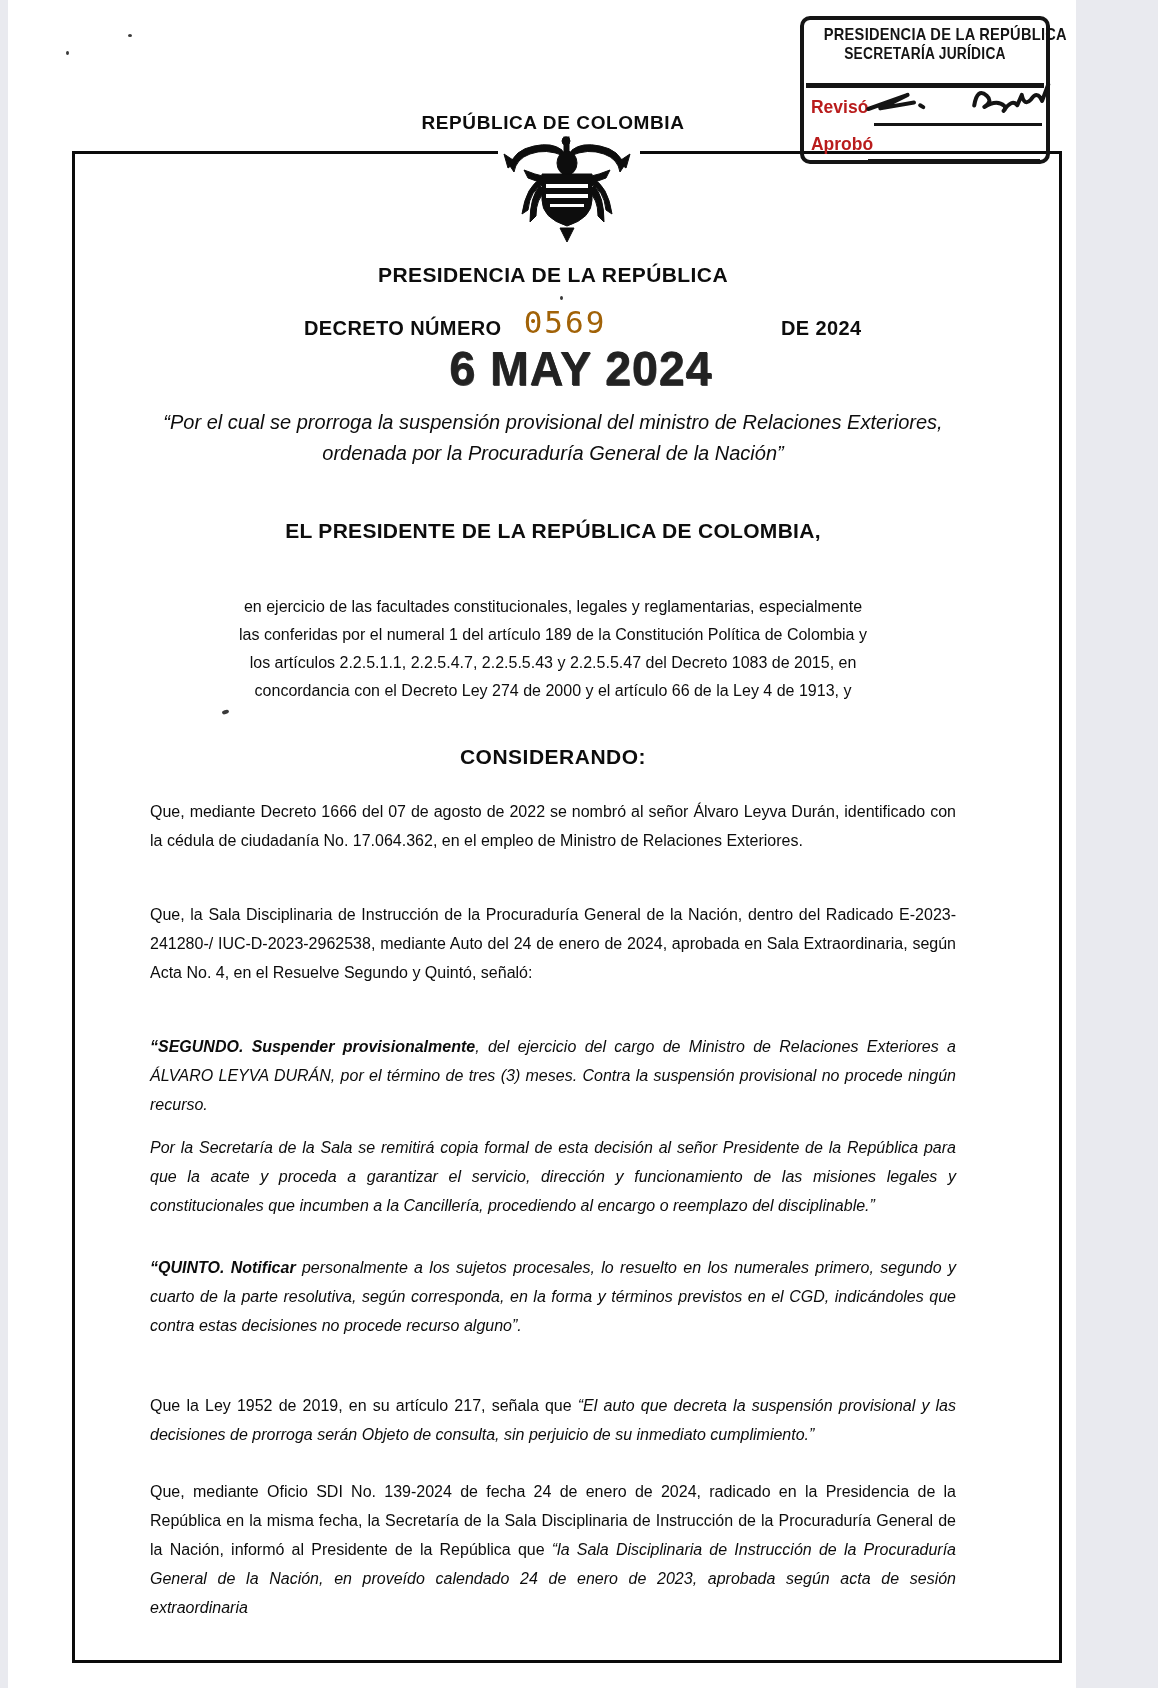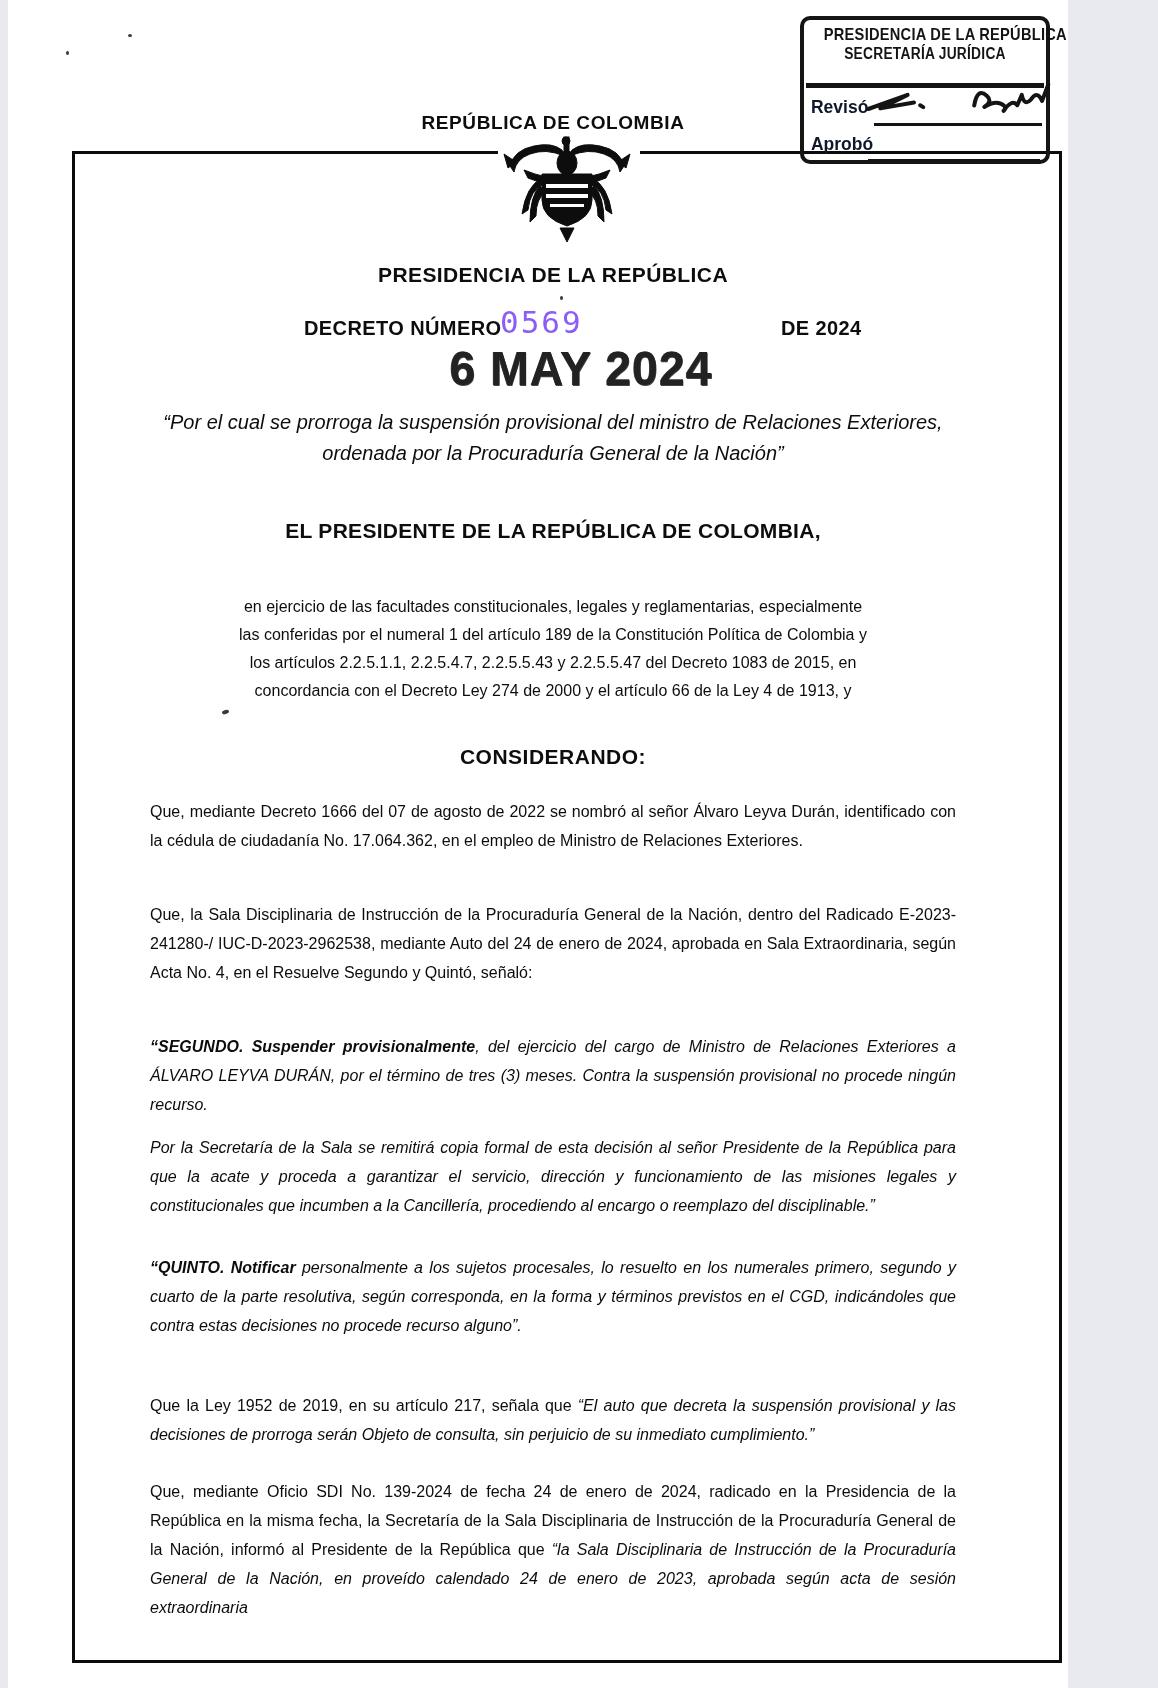--- a/index.html
+++ b/index.html
@@ -1,19 +1,20 @@
 <!DOCTYPE html>
 <html lang="es"><head>
 <meta charset="utf-8">
 <style>
   html,body{margin:0;padding:0;background:#e9eaef;}
   .page{
     position:relative;width:1068px;height:1688px;background:#ffffff;
     font-family:"Liberation Sans","DejaVu Sans",sans-serif;color:#0d0d0d;
     overflow:hidden;
+    padding-left:8px;
   }
   .gutter{position:absolute;top:0;height:1688px;background:#e9eaef;z-index:9;}
   .gutter.left{left:0;width:8px;}
   .gutter.right{left:1135px;width:23px;}
 
   .doc-frame{
     position:absolute;left:72px;top:151px;width:990px;height:1512px;
     border:3px solid #0b0b0b;box-sizing:border-box;z-index:1;
   }
   .arms-mask{position:absolute;left:498px;top:146px;width:142px;height:12px;background:#fff;z-index:2;}
@@ -26,43 +27,43 @@
     z-index:5;overflow:visible;
   }
   .stamp .hdr{
     position:absolute;left:0;width:100%;text-align:center;font-weight:bold;
     color:#141414;white-space:nowrap;
   }
   .stamp .hdr span{display:inline-block;transform:scaleX(0.86);transform-origin:center;letter-spacing:0.3px;}
   .stamp-line1{top:5px;font-size:17px;}
   .stamp-line2{top:25px;font-size:16px;}
   .stamp-divider{position:absolute;left:2px;right:2px;top:63px;height:5px;background:#141414;}
-  .stamp-label{position:absolute;font-weight:bold;color:#0f172a;font-size:19px;}
+  .stamp-label{position:absolute;font-weight:bold;color:#b91c1c;font-size:19px;}
   .stamp-label span{display:inline-block;transform:scaleX(0.92);transform-origin:left;}
   .lbl-reviso{left:7px;top:76px;}
   .lbl-aprobo{left:7px;top:113px;}
   .stamp-rule{position:absolute;height:3px;background:#141414;}
   .rule-reviso{left:70px;right:4px;top:103px;}
   .rule-aprobo{left:64px;right:6px;top:139px;}
   .signature{position:absolute;left:52px;top:52px;width:215px;height:58px;transform:rotate(-3deg);}
 
   
   .c-block{position:absolute;left:150px;width:806px;text-align:center;z-index:4;}
   .republic{top:112px;font-size:19px;font-weight:bold;letter-spacing:0.6px;}
   .presidency{top:263px;font-size:21px;font-weight:bold;letter-spacing:0.4px;}
   .president-title{top:519px;font-size:21px;font-weight:bold;letter-spacing:0.3px;}
   .considerando{top:745px;font-size:21px;font-weight:bold;letter-spacing:0.5px;}
   .powers{top:593px;font-size:16px;line-height:28px;white-space:pre-line;}
   .epigraph{top:407px;font-size:20px;line-height:31px;font-style:italic;white-space:pre-line;}
 
   .decree-label{position:absolute;left:304px;top:317px;font-size:20px;font-weight:bold;letter-spacing:0.4px;z-index:4;}
   .decree-number{
-    position:absolute;left:500px;top:304px;width:130px;
+    position:absolute;left:500px;top:304px;width:130px;text-align:center;
     font-family:"DejaVu Sans Mono","Liberation Mono",monospace;
-    font-size:31px;letter-spacing:2px;color:#8b5cf6;z-index:4;
+    font-size:31px;letter-spacing:2px;color:#a16207;z-index:4;
   }
   .decree-year{position:absolute;left:781px;top:317px;font-size:20px;font-weight:bold;letter-spacing:0.4px;z-index:4;text-align:right;}
   .date-stamp{
     position:absolute;left:436px;top:340px;width:290px;text-align:center;
     font-size:49px;font-weight:bold;color:#222;letter-spacing:1px;z-index:4;
     transform:scaleX(0.95);transform-origin:center;
     text-shadow:0.5px 0.5px 0 #444, -0.5px -0.5px 0 #555;
   }
 
   

